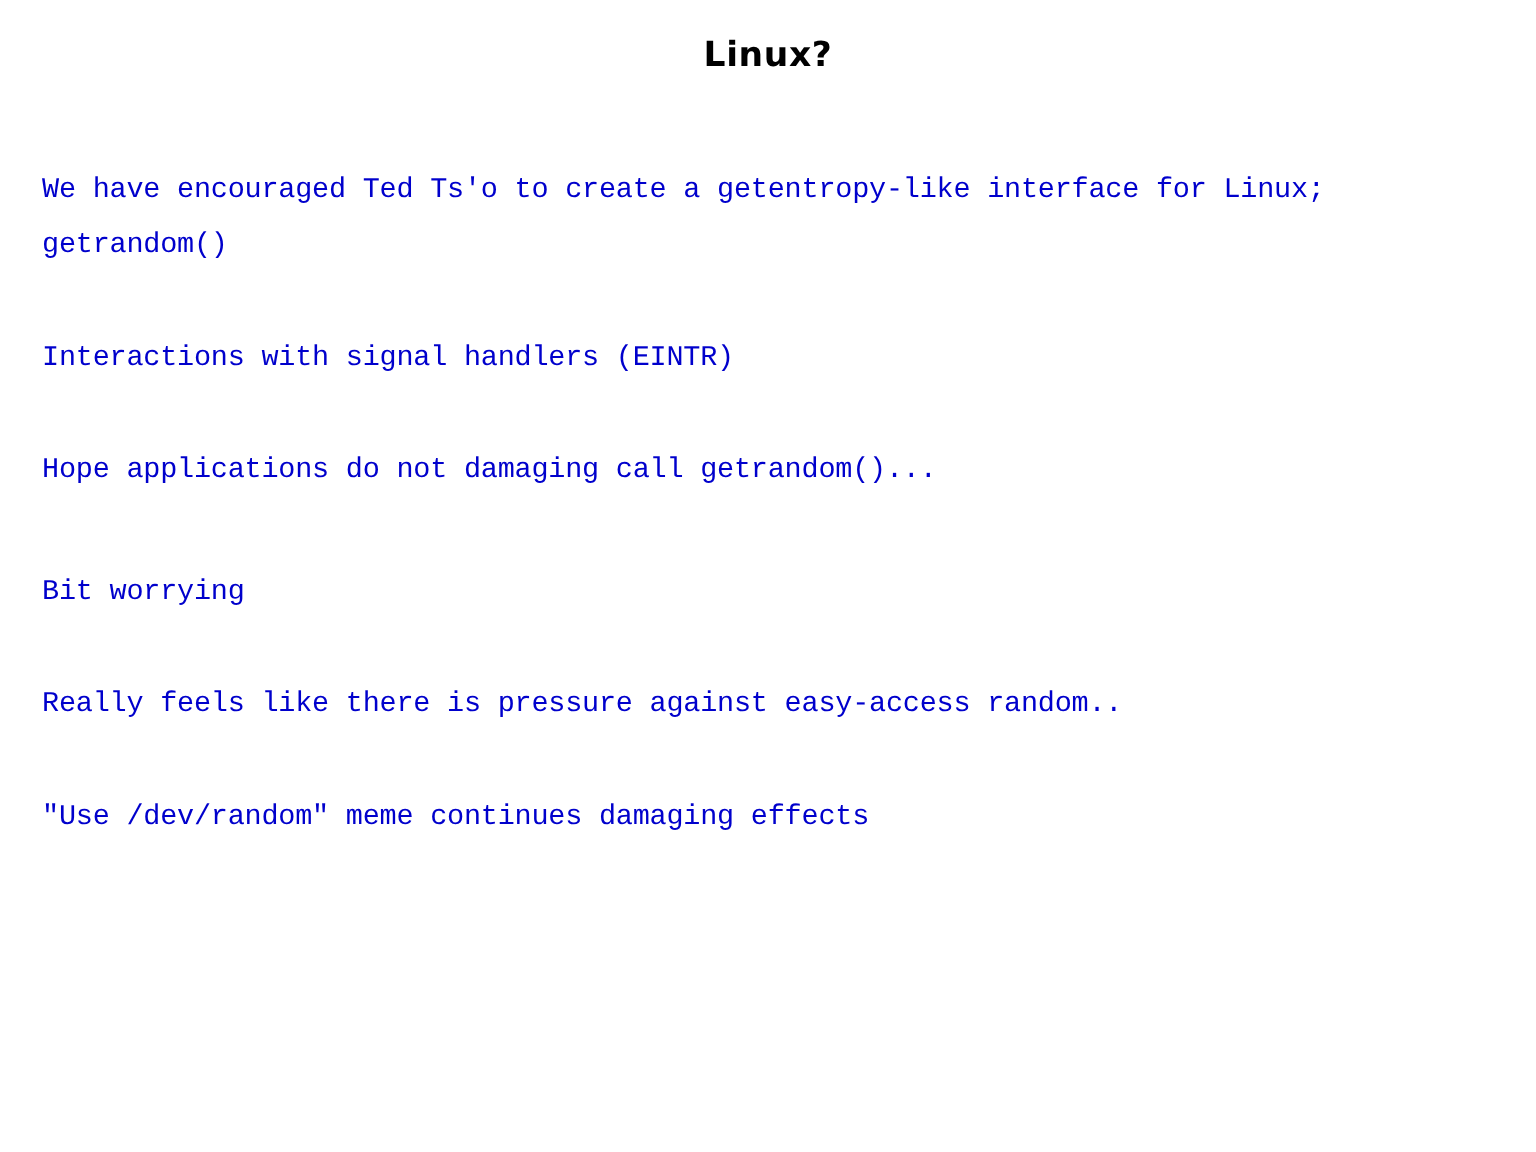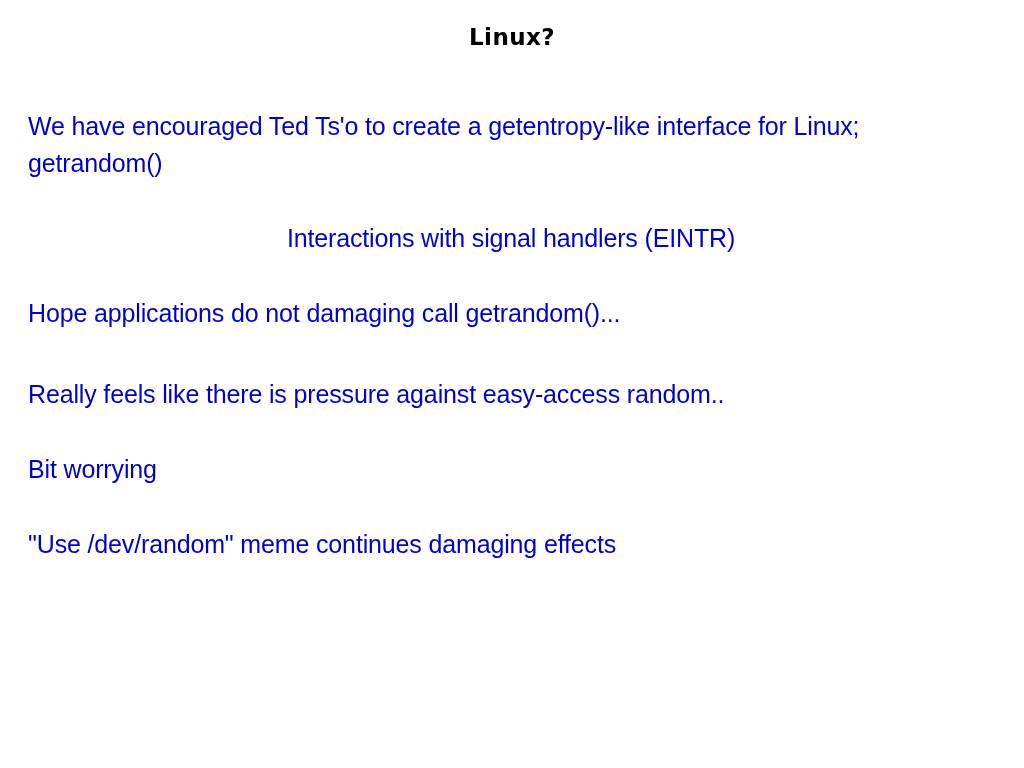--- a/index.html
+++ b/index.html
@@ -39,22 +39,22 @@
   }
 
   .body-block {
     position: absolute;
     left: 28px;
     top: 108px;
     width: 966px;
   }
 
   .para {
-    font-family: Liberation Sans, sans-serif;
-    font-size: 25px;
+    font-family: Liberation Mono, monospace;
+    font-size: 19px;
     font-weight: 400;
     color: #0000cc;
     line-height: 37px;
     letter-spacing: -0.15px;
     white-space: pre-wrap;
     margin: 0;
   }
 
   
   .para + .para {
@@ -71,27 +71,27 @@
 
 <div class="slide" style="background: rgb(255, 255, 255);">
 
   <div class="slide-title" style="color: rgb(0, 0, 0);">Linux?</div>
 
   <div class="body-block">
 
     <p class="para" style="color: rgb(0, 0, 204);">We have encouraged Ted Ts'o to create a getentropy-like interface for Linux; getrandom()</p>
 
 
-    <p class="para" style="color: rgb(0, 0, 204); text-align: center;">Interactions with signal handlers (EINTR)</p>
+    <p class="para" style="color: rgb(0, 0, 204);">Interactions with signal handlers (EINTR)</p>
 
     <p class="para" style="color: rgb(0, 0, 204);">Hope applications do not damaging call getrandom()...</p>
 
     <div class="group-gap"></div>
 
+    <p class="para" style="color: rgb(0, 0, 204);">Bit worrying</p>
+
     <p class="para" style="color: rgb(0, 0, 204);">Really feels like there is pressure against easy-access random..</p>
-
-    <p class="para" style="color: rgb(0, 0, 204);">Bit worrying</p>
 
     <p class="para" style="color: rgb(0, 0, 204);">"Use /dev/random" meme continues damaging effects</p>
 
   </div>
 
 </div>
 
 </body></html>

